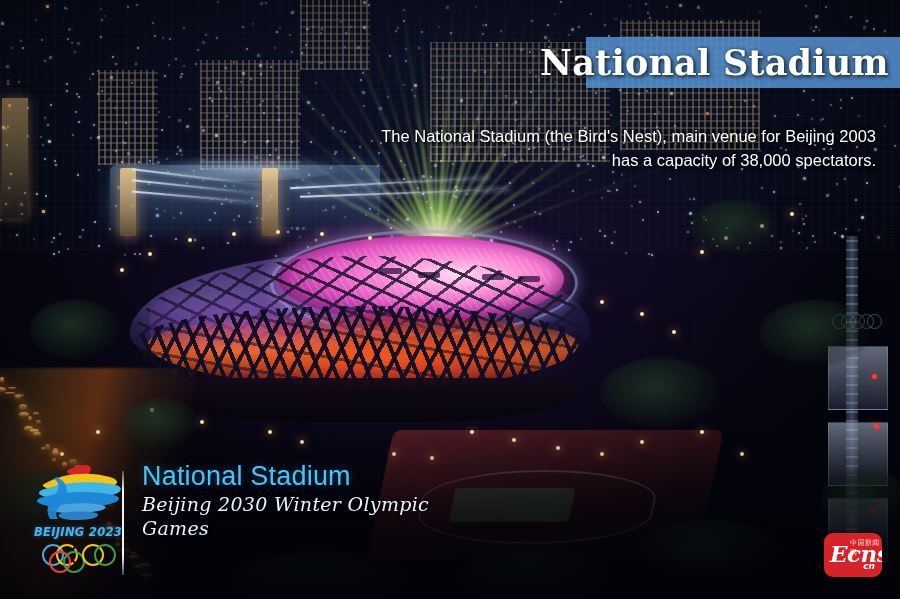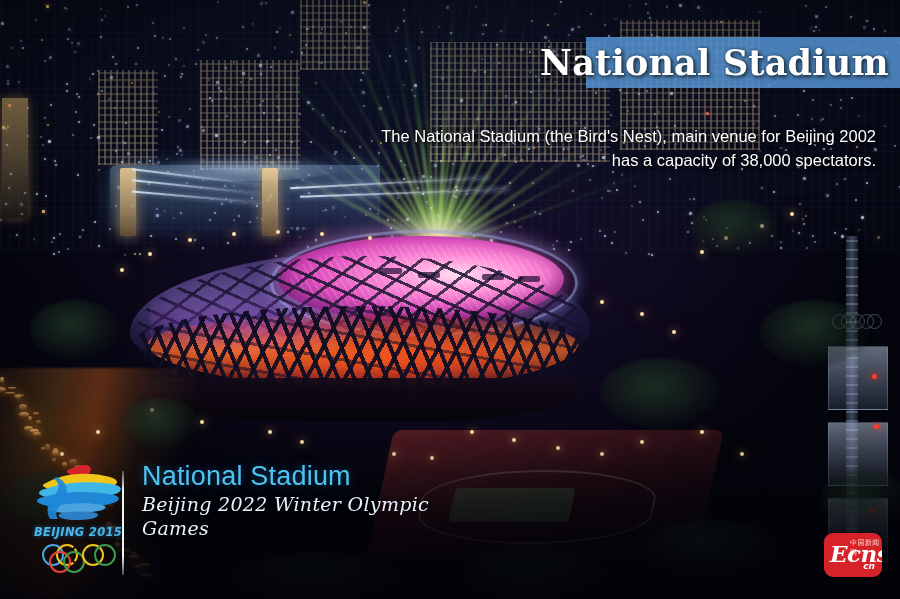--- a/index.html
+++ b/index.html
@@ -1124,53 +1124,53 @@
       <div class="treeMass" style="left:820px;top:470px;width:90px;height:60px"></div>
     </div>
 
   <div class="vignetteTop"></div>
   <div class="vignetteBottom"></div>
 
   <div class="titleBanner"></div>
   <div class="titleText">National Stadium</div>
 
   <div class="desc">
-    <p>The National Stadium (the Bird's Nest), main venue for Beijing 2002</p>
+    <p>The National Stadium (the Bird's Nest), main venue for Beijing 2003</p>
     <p>has a capacity of 38,000 spectators.</p>
   </div>
 
   <div class="lockup">
 
     <div class="emblem">
       <svg class="ribbon" viewBox="0 0 92 62">
         <path d="M44 4 C52 0 62 2 58 9 C54 16 40 14 36 10 C33 7 38 6 44 4 Z" fill="#d6232a"></path>
         <path d="M14 20 C30 10 58 8 78 14 C86 16 88 21 80 23 C60 27 34 29 18 26 C10 24 9 22 14 20 Z" fill="#f0c419"></path>
         <path d="M10 27 C30 19 62 17 84 22 C92 24 90 30 80 32 C56 37 28 38 14 34 C6 32 5 29 10 27 Z" fill="#3fb6e6"></path>
         <path d="M8 35 C28 28 60 27 82 32 C90 34 88 39 78 41 C54 46 26 46 12 42 C4 40 3 37 8 35 Z" fill="#1e88d6"></path>
         <path d="M20 44 C34 40 56 39 70 42 C76 43 74 47 66 48 C50 51 30 51 20 48 C15 46 15 45 20 44 Z" fill="#4aa3df"></path>
         <path d="M30 50 C42 48 56 48 64 50 C68 51 66 55 58 56 C46 58 34 57 29 55 C25 53 26 51 30 50 Z" fill="#2d7fc4"></path>
         <path d="M24 14 C36 18 38 30 30 40 C26 45 22 50 26 56 L18 56 C12 46 18 36 24 30 C28 25 27 19 22 16 Z" fill="#1e88d6" opacity=".92"></path>
       </svg>
-      <div class="emblemWord">BEIJING 2015</div>
+      <div class="emblemWord">BEIJING 2023</div>
       <div class="rings">
         <b style="left:0;top:0;border-color:#4aa3df;"></b>
         <b style="left:14px;top:0;border-color:#f0c419;"></b>
         <b style="left:28px;top:0;border-color:#111111;"></b>
         <b style="left:7px;top:7px;border-color:#e8403a;"></b>
         <b style="left:21px;top:7px;border-color:#3a9c4a;"></b>
         <b style="left:40px;top:0;border-color:#f0c419;"></b>
         <b style="left:52px;top:0;border-color:#3a9c4a;"></b>
       </div>
     </div>
 
     <div class="divider"></div>
 
     <div class="lockupText">
       <div class="lkTop">National Stadium</div>
-      <div class="lkSub">Beijing 2022 Winter Olympic Games</div>
+      <div class="lkSub">Beijing 2030 Winter Olympic Games</div>
     </div>
   </div>
 
   <div class="ecns">
     <div class="ecnsCn">中国新闻网</div>
     <div class="ecnsMain">Ecns</div>
     <div class="ecnsSuffix">cn</div>
   </div>
 
 </div>

